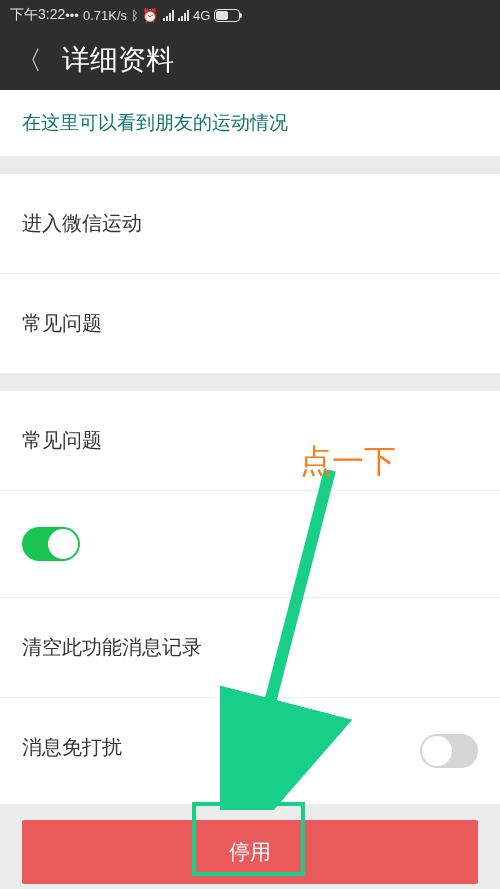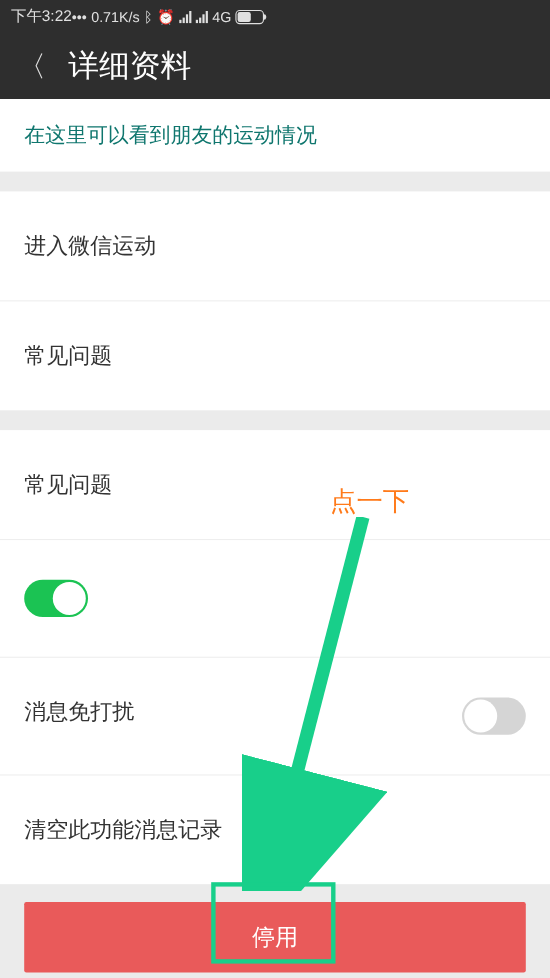--- a/index.html
+++ b/index.html
@@ -93,21 +93,21 @@
       background: #e95a5a;
       color: #fff;
       text-align: center;
       padding: 18px 0;
       font-size: 21px;
       border-radius: 2px;
     }
     .annotation-label {
       position: absolute;
       color: #ff7a1a;
-      font-size: 24px;
+      font-size: 32px;
       font-weight: 500;
       z-index: 10;
     }
     .arrow-svg {
       position: absolute;
       z-index: 9;
       pointer-events: none;
     }
     .highlight-box {
       position: absolute;
@@ -207,27 +207,27 @@
 <div class="list">
   <div class="list-item">
     <span>常见问题</span>
   </div>
   <div class="list-item">
     <div class="toggle on">
         <div class="knob"></div>
       </div>
   </div>
   <div class="list-item">
+    <span>清空此功能消息记录</span>
+  </div>
+  <div class="list-item">
     <span>消息免打扰</span>
     <div class="toggle off">
         <div class="knob"></div>
       </div>
-  </div>
-  <div class="list-item">
-    <span>清空此功能消息记录</span>
   </div>
 </div>
 
 <div class="button-container">
   <div class="disable-button">
     <span>停用</span>
   </div>
 </div>
 
 <div class="annotation-label" style="left:300px; top:440px;">

